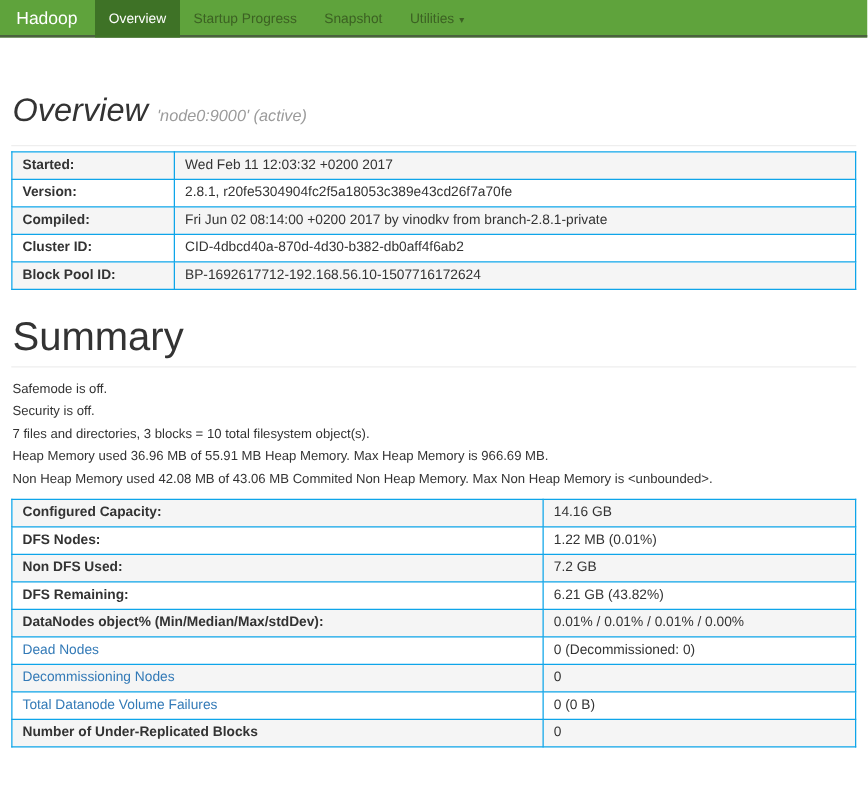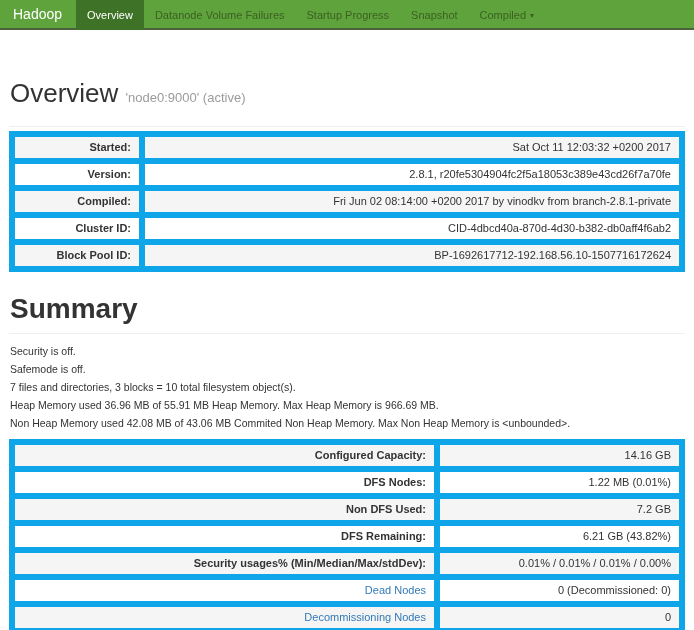--- a/index.html
+++ b/index.html
@@ -34,33 +34,33 @@
   ul.nav li.active a {
     background: var(--navbar-active-bg, #3e7226);
     color: #fff;
   }
   .caret-down { font-size: 8px; margin-left: 4px; display: none; }
   li.has-dropdown .caret-down { display: inline; }
   
   .container { padding: 0 9px; }
   h1.page-title {
     font-size: 26px; font-weight: 400; color: #333;
-    margin: 44px 0 0 1px; line-height: 38px;
+    margin: 44px 0 0 1px; line-height: 28px; font-style: italic;
   }
   h1.page-title .subtitle { font-size: 13px; color: #9b9b9b; font-weight: 400; }
-  h1.summary-title { font-size: 28px; font-weight: 700; margin: 22px 0 0 1px; line-height: 30px; }
+  h1.summary-title { font-size: 32px; font-weight: 400; margin: 22px 0 0 1px; line-height: 30px; }
   hr.rule { border: none; border-top: 1px solid #eee; margin: 9px 0 4px 0; }
   
   table.kv {
     width: 100%; border-collapse: collapse;
     border: 1px solid #ddd; font-size: 11px;
   }
   table.kv th, table.kv td {
-    border: 6px solid #0ea5e9; padding: 4px 8px;
-    text-align: right; vertical-align: top; line-height: 13px;
+    border: 1px solid #0ea5e9; padding: 4px 8px;
+    text-align: left; vertical-align: top; line-height: 13px;
   }
   table.kv tbody tr:nth-child(odd) { background: #f5f5f5; }
   table.kv th { font-weight: bold; color: #333; }
   table.info-table th { width: 130px; }
   table.summary-table th { width: 425px; }
   table.summary-table { margin-top: 2px; }
   th .as-link, th.link-label { color: var(--link, #337ab7); font-weight: normal; cursor: pointer; }
   
   .summary-notes { margin: 12px 0 10px 1px; }
   .summary-notes p { margin: 0 0 7px 0; font-size: 10.5px; line-height: 11px; }
@@ -73,64 +73,58 @@
   <ul class="nav">
 
       <li class="active">
         <a>
           <span>Overview</span>
 
         </a>
       </li>
 
 
+
       <li>
         <a>
-          <span>Datanode Volume Failures</span>
+          <span>Startup Progress</span>
 
         </a>
       </li>
 
       <li>
         <a>
-          <span>Startup Progress</span>
-
-        </a>
-      </li>
-
-      <li>
-        <a>
           <span>Snapshot</span>
 
         </a>
       </li>
 
       <li class="has-dropdown">
         <a>
-          <span>Compiled</span>
+          <span>Utilities</span>
           <span class="caret-down">▾</span>
         </a>
       </li>
     </ul>
 </nav>
 
 <div class="container">
 
   <h1 class="page-title">
     <span>Overview</span>
     <span class="subtitle">'node0:9000' (active)</span>
   </h1>
   <hr class="rule">
 
   <table class="kv info-table">
     <tbody>
 
         <tr>
           <th>Started:</th>
-          <td>Sat Oct 11 12:03:32 +0200 2017</td>
+          <td>Wed Feb 11 12:03:32 +0200 2017</td>
         </tr>
 
         <tr>
           <th>Version:</th>
           <td>2.8.1, r20fe5304904fc2f5a18053c389e43cd26f7a70fe</td>
         </tr>
 
         <tr>
           <th>Compiled:</th>
           <td>Fri Jun 02 08:14:00 +0200 2017 by vinodkv from branch-2.8.1-private</td>
@@ -146,23 +140,23 @@
           <td>BP-1692617712-192.168.56.10-1507716172624</td>
         </tr>
       </tbody>
   </table>
 
   <h1 class="summary-title">Summary</h1>
   <hr class="rule">
 
   <div class="summary-notes">
 
+      <p>Safemode is off.</p>
+
       <p>Security is off.</p>
-
-      <p>Safemode is off.</p>
 
       <p>7 files and directories, 3 blocks = 10 total filesystem object(s).</p>
 
       <p>Heap Memory used 36.96 MB of 55.91 MB Heap Memory. Max Heap Memory is 966.69 MB.</p>
 
       <p>Non Heap Memory used 42.08 MB of 43.06 MB Commited Non Heap Memory. Max Non Heap Memory is &lt;unbounded&gt;.</p>
     </div>
 
   <table class="kv summary-table">
     <tbody>
@@ -191,21 +185,21 @@
         <tr>
           <th>
             <span>DFS Remaining:</span>
           </th>
           <td>6.21 GB (43.82%)</td>
         </tr>
 
 
         <tr>
           <th>
-            <span>Security usages% (Min/Median/Max/stdDev):</span>
+            <span>DataNodes object% (Min/Median/Max/stdDev):</span>
           </th>
           <td>0.01% / 0.01% / 0.01% / 0.00%</td>
         </tr>
 
 
         <tr>
           <th>
             <span class="as-link">Dead Nodes</span>
           </th>
           <td>0 (Decommissioned: 0)</td>

